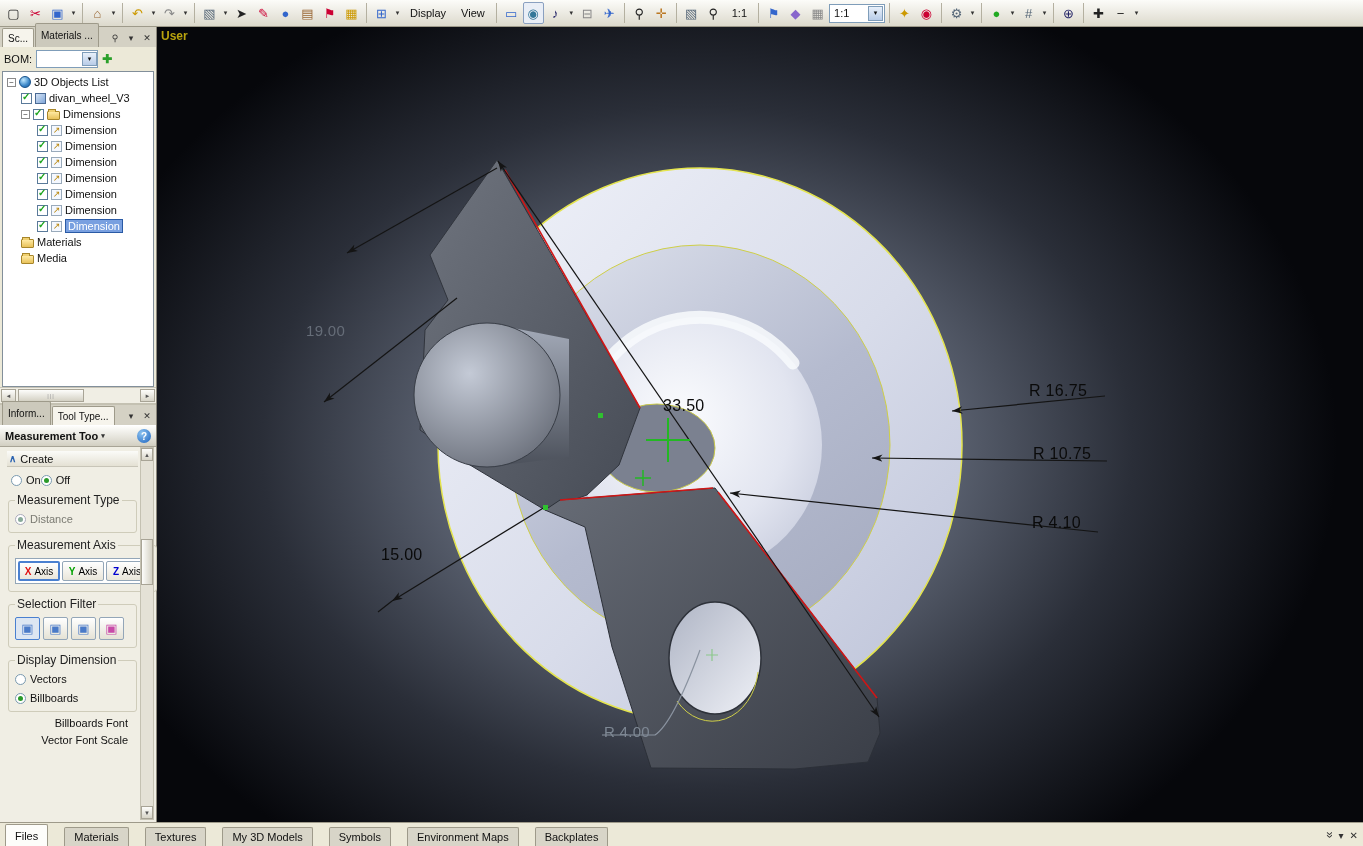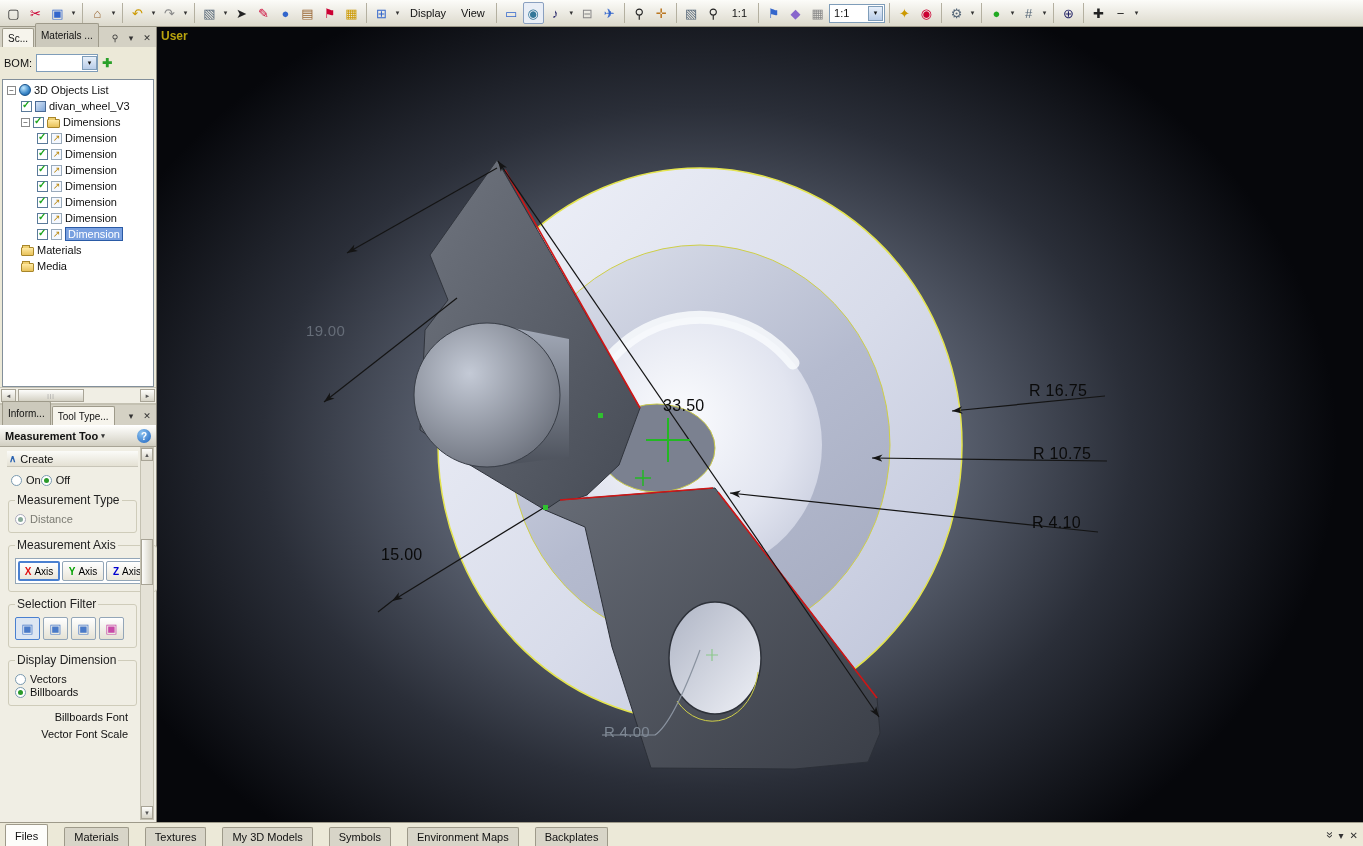--- a/index.html
+++ b/index.html
@@ -23,21 +23,21 @@
   .left{flex:0 0 157px;width:157px;display:flex;flex-direction:column;background:#ece9d8;border-right:1px solid #8a867a}
 
   .panel-tabs{height:20px;display:flex;align-items:flex-end;background:#d4d1c4;padding:0 2px;gap:1px}
   .ptab{height:24px;padding:0 5px;background:#ccc9bc;border:1px solid #9e9a8a;border-bottom:none;font-size:10px;display:flex;align-items:center;border-radius:2px 2px 0 0;white-space:nowrap;overflow:hidden}
   .ptab.active{background:#f6f4ec;height:19px}
   .tabicons{margin-left:auto;display:flex;align-items:center;gap:2px;padding-bottom:2px}
   .tico{width:14px;height:14px;display:flex;align-items:center;justify-content:center;font-size:9px;color:#333}
 
   
   .scene-panel{flex:0 0 378px;display:flex;flex-direction:column;border-bottom:2px solid #c4c1b2}
-  .bom-row{height:32px;display:flex;align-items:center;padding:0 4px;gap:4px}
+  .bom-row{height:24px;display:flex;align-items:center;padding:0 4px;gap:4px}
   .bom-combo{width:62px;height:18px;background:#fff;border:1px solid #7f9db9;display:flex;align-items:center;justify-content:flex-end}
   .bom-combo .cdd{width:15px;height:14px;background:linear-gradient(#e8f0fa,#b8cce8);border:1px solid #7f9db9;font-size:7px;display:flex;align-items:center;justify-content:center}
   .plus{color:#2aa02a;font-size:12px;font-weight:bold}
   .tree{flex:1;background:#fff;border:1px solid #828f9a;margin:0 2px;overflow:hidden;padding:2px 0}
   .trow{height:16px;display:flex;align-items:center;gap:3px;padding-left:4px;white-space:nowrap}
   .trow.lv1{padding-left:18px}.trow.lv2{padding-left:34px}
   .exp{width:9px;height:9px;border:1px solid #8a8a8a;background:#fff;font-size:8px;line-height:7px;text-align:center;color:#333;flex:0 0 9px}
   .chk{width:11px;height:11px;border:1px solid #5a7a9a;background:#fff;position:relative;flex:0 0 11px}
   .chk .ck{position:absolute;top:-3px;left:0;font-size:10px;font-weight:bold;color:#1ca41c}
   .globe-ico{width:12px;height:12px;border-radius:50%;background:radial-gradient(circle at 35% 30%,#bfe8ff,#3a86c8 60%,#1a5a96);border:1px solid #14508a;flex:0 0 12px}
@@ -416,21 +416,21 @@
               <button class="filter-btn">
                   <span class="fb-blue">▣</span>
                 </button>
               <button class="filter-btn">
                   <span class="fb-pink">▣</span>
                 </button>
             </div>
           </fieldset>
           <fieldset>
             <legend>Display Dimension</legend>
-            <label class="radio-row" style="margin-bottom:1px">
+            <label class="radio-row" style="margin-bottom:7px">
               <span class="radio"></span>
               <span>Vectors</span>
             </label>
             <label class="radio-row">
               <span class="radio sel"></span>
               <span>Billboards</span>
             </label>
           </fieldset>
           <div class="rlabel">Billboards Font</div>
           <div class="rlabel">Vector Font Scale</div>

